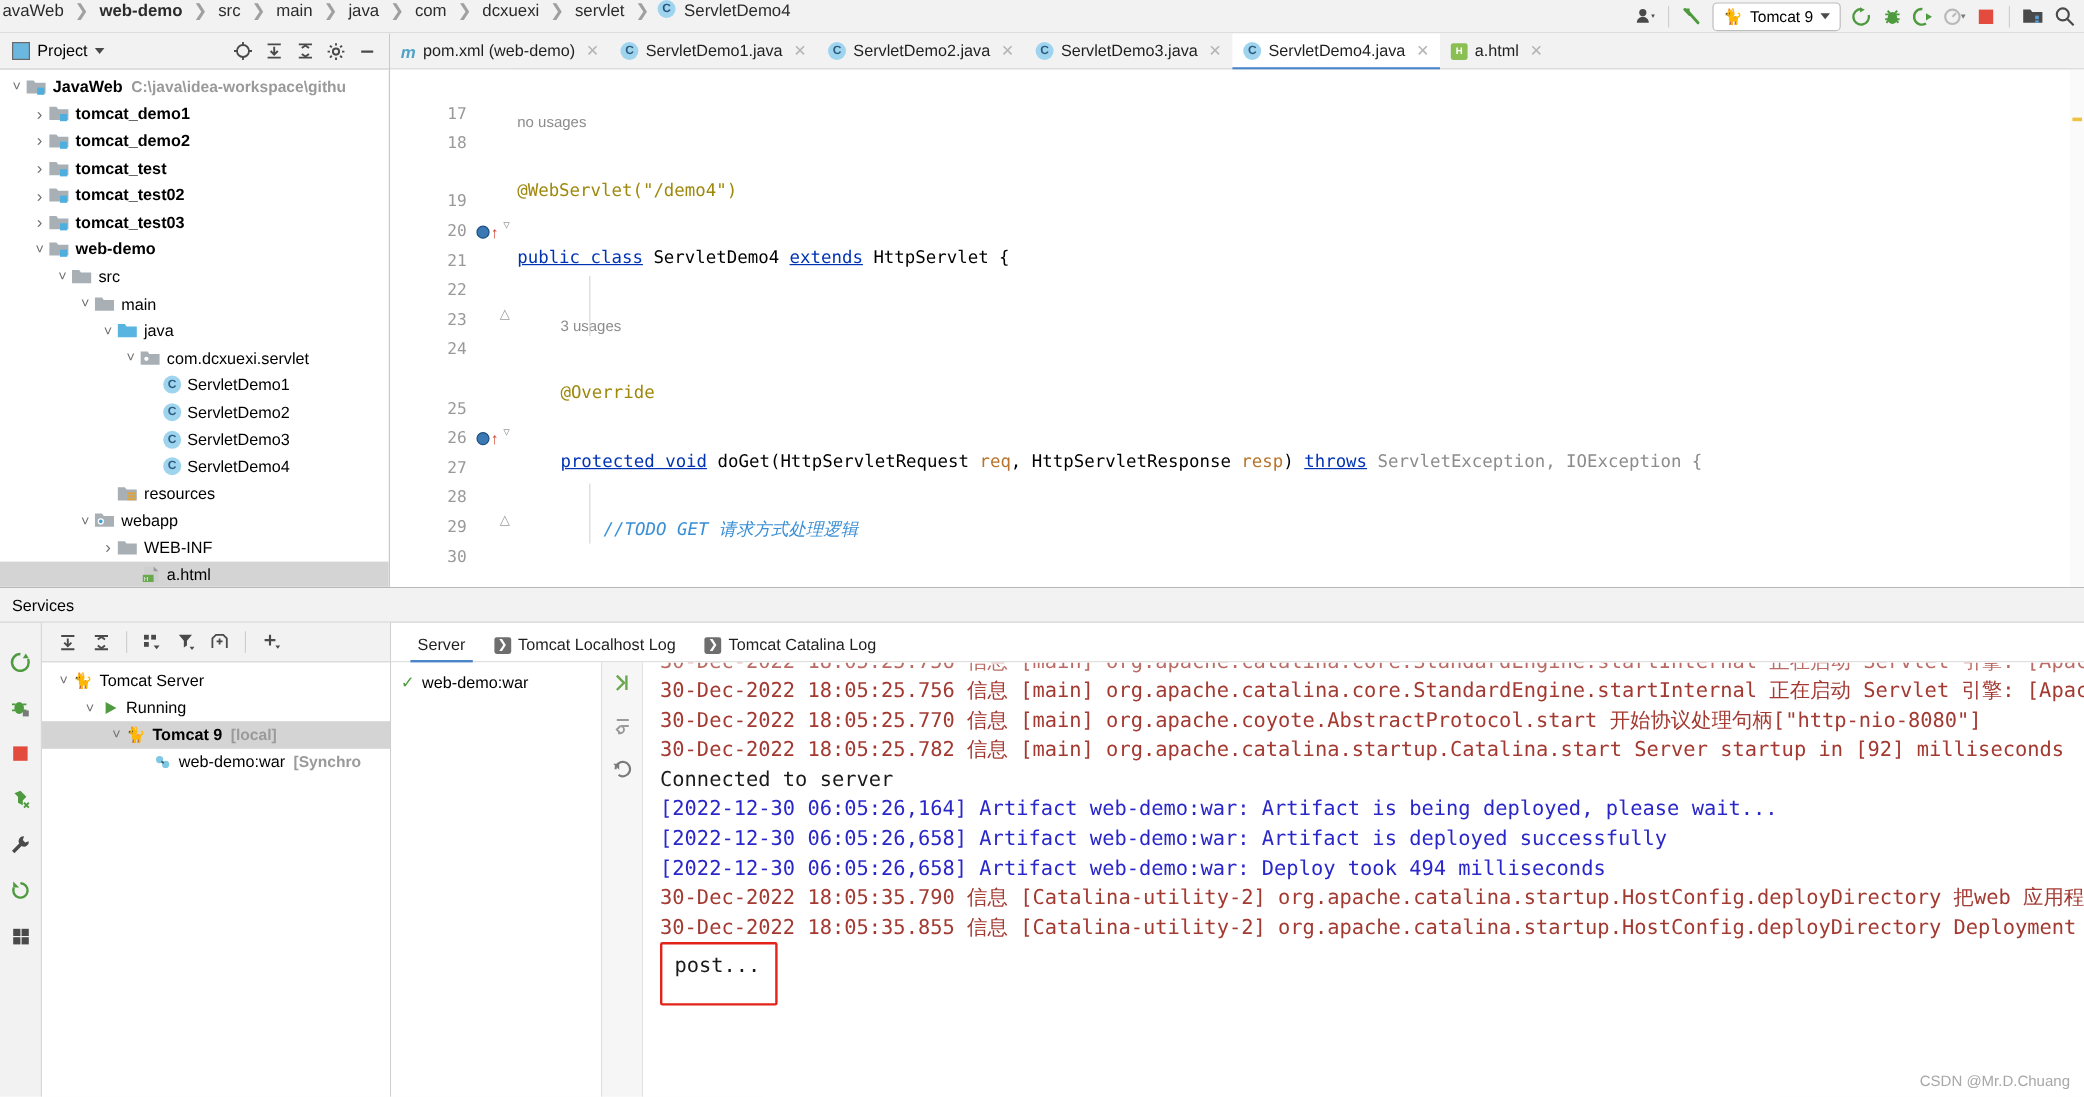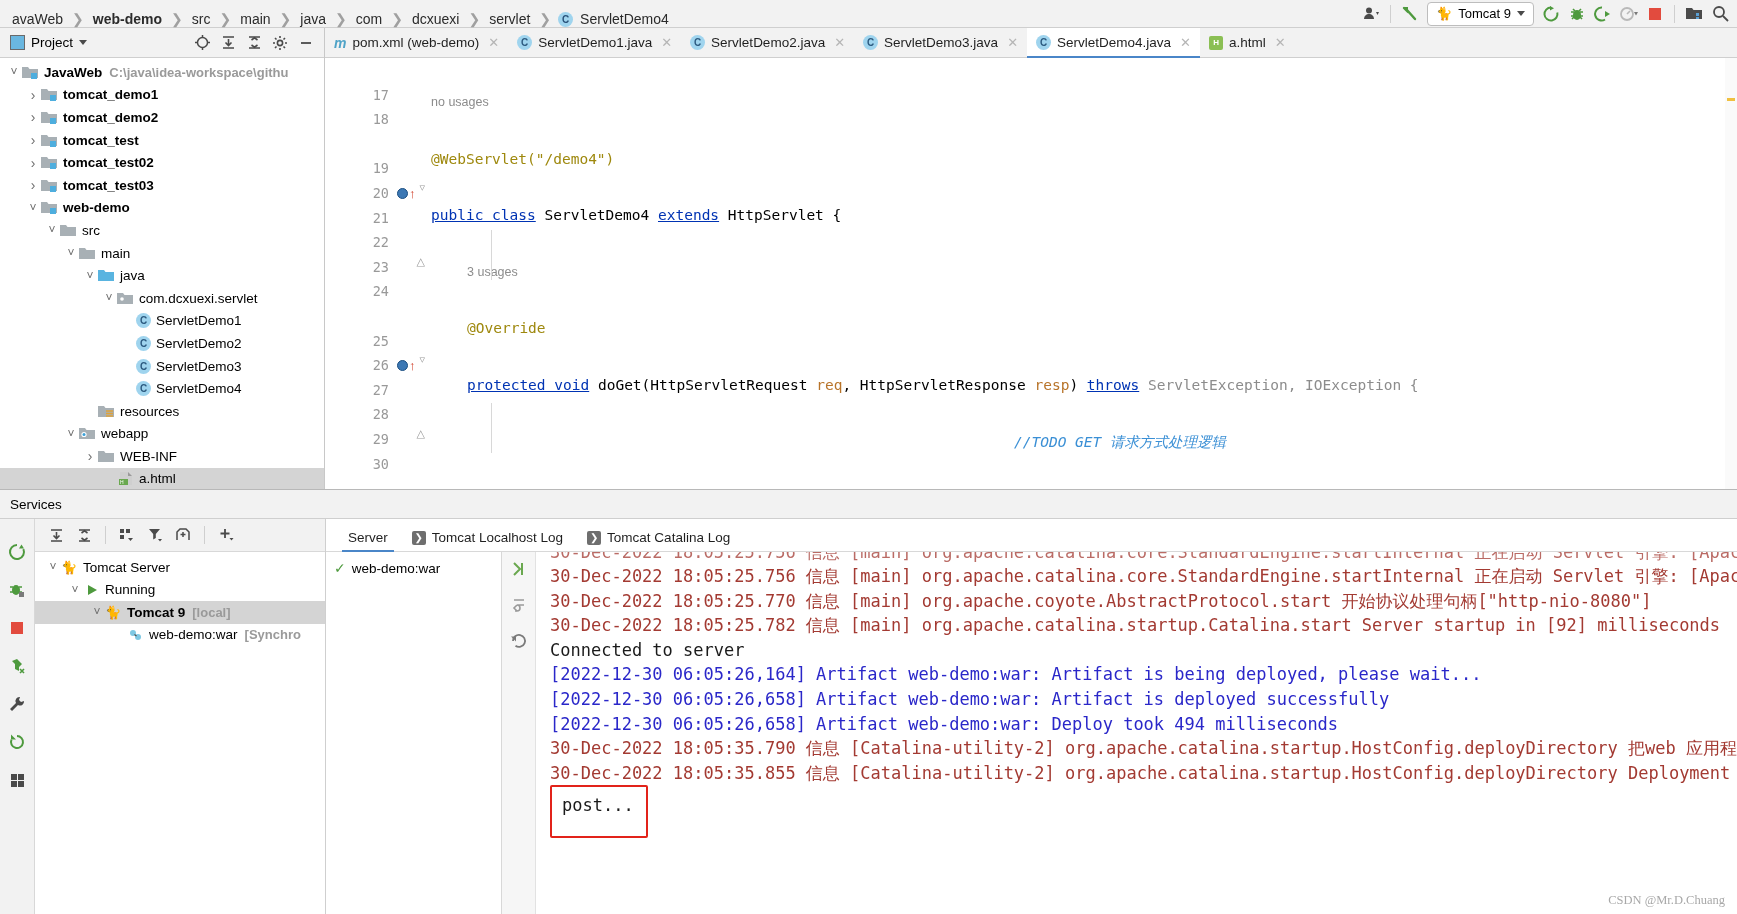--- a/index.html
+++ b/index.html
@@ -7,21 +7,21 @@
     width:1737px;height:914px;overflow:hidden;
     background:#ffffff;
     font-family:"Liberation Sans","DejaVu Sans",sans-serif;
     font-size:13px;color:#000;
     -webkit-font-smoothing:antialiased;
   }
   .ide{position:relative;width:1737px;height:914px;display:flex;flex-direction:column;background:#f2f2f2;}
 
   
   .topbar{height:27px;background:#f2f2f2;display:flex;align-items:center;border-bottom:1px solid #cfcfcf;flex:0 0 27px;}
-  .crumbs{display:flex;align-items:flex-end;padding-left:10px;height:100%;flex:1;min-width:0;}
+  .crumbs{display:flex;align-items:flex-start;padding-left:0px;height:100%;flex:1;min-width:0;}
   .crumb{font-size:14px;color:#2b2b2b;white-space:nowrap;padding:0 2px;}
   .crumb.bold{font-weight:bold;}
   .crumb-sep{color:#a0a0a0;font-size:14px;padding:0 7px;}
   .crumb-icon{width:15px;height:15px;border-radius:50%;background:#9fd4ee;color:#29527a;font-size:10px;
     display:inline-flex;align-items:center;justify-content:center;margin-right:5px;font-weight:bold;}
   .topright{display:flex;align-items:center;gap:0px;padding-right:4px;height:100%;}
   .tb-ico{width:26px;height:24px;display:inline-flex;align-items:center;justify-content:center;cursor:default;}
   .vsep{width:1px;height:18px;background:#cfcfcf;margin:0 6px;}
   .runcfg{display:flex;align-items:center;gap:6px;height:22px;border:1px solid #bdbdbd;border-radius:4px;
      background:#fff;padding:0 8px;margin:0 4px;}
@@ -107,21 +107,21 @@
   .deprow{display:flex;align-items:center;gap:6px;padding-left:8px;height:22px;font-size:13.5px;}
   .chk{color:#4e9a3e;font-size:14px;font-weight:bold;}
   .conrail{width:33px;flex:0 0 33px;background:#f6f6f6;display:flex;flex-direction:column;align-items:center;padding-top:6px;gap:14px;border-right:1px solid #e2e2e2;}
   .con{flex:1;position:relative;overflow:hidden;background:#fff;font-family:"DejaVu Sans Mono","Liberation Mono",monospace;
     font-size:17px;padding-left:14px;padding-top:0px;}
   .conline{height:24.6px;line-height:24.6px;white-space:pre;}
   .c-red{color:#a33a32;}
   .c-blue{color:#2a27c9;}
   .c-black{color:#1a1a1a;}
   .postbox{display:inline-block;border:2px solid #e2231a;padding:3px 12px 16px 10px;border-radius:2px;color:#1a1a1a;}
-  .watermark{position:absolute;right:12px;bottom:6px;color:#a8a8a8;font-size:12.5px;font-family:Liberation Serif, serif;}
+  .watermark{position:absolute;right:12px;bottom:6px;color:#a8a8a8;font-size:12.5px;font-family:Liberation Sans, sans-serif;}
   .editor-scroll{position:absolute;right:0;top:0;bottom:0;width:12px;background:#fafafa;}
   .warnmark{position:absolute;right:2px;width:8px;height:3px;background:#f0c040;}
 </style>
 </head>
 <body>
 
 <div class="ide">
 
   <div class="topbar">
     <div class="crumbs">
@@ -499,21 +499,21 @@
           <div class="fold" style="top:369px;">△</div>
         </div>
 
         <div class="codetext">
           <div class="cl hint">no usages</div>
           <div class="cl"><span class="anno">@WebServlet("/demo4")</span></div>
           <div class="cl"><span class="kw">public class</span><span class="typ"> ServletDemo4 </span><span class="kw">extends</span><span class="typ"> HttpServlet {</span></div>
           <div class="cl hint" style="padding-left:36px;">3 usages</div>
           <div class="cl" style="padding-left:36px;"><span class="anno">@Override</span></div>
           <div class="cl" style="padding-left:36px;"><span class="kw">protected void</span><span> doGet(</span><span>HttpServletRequest</span><span class="param"> req</span><span>, HttpServletResponse</span><span class="param"> resp</span><span>) </span><span class="kw">throws</span><span class="thr"> ServletException, IOException {</span></div>
-          <div class="cl" style="padding-left:72px;text-align:center;"><span class="todo">//TODO GET 请求方式处理逻辑</span></div>
+          <div class="cl" style="padding-left:72px;"><span class="todo">//TODO GET 请求方式处理逻辑</span></div>
           <div class="cl" style="padding-left:72px;"></div>
           
           
           
           
           
           
           
           
           

